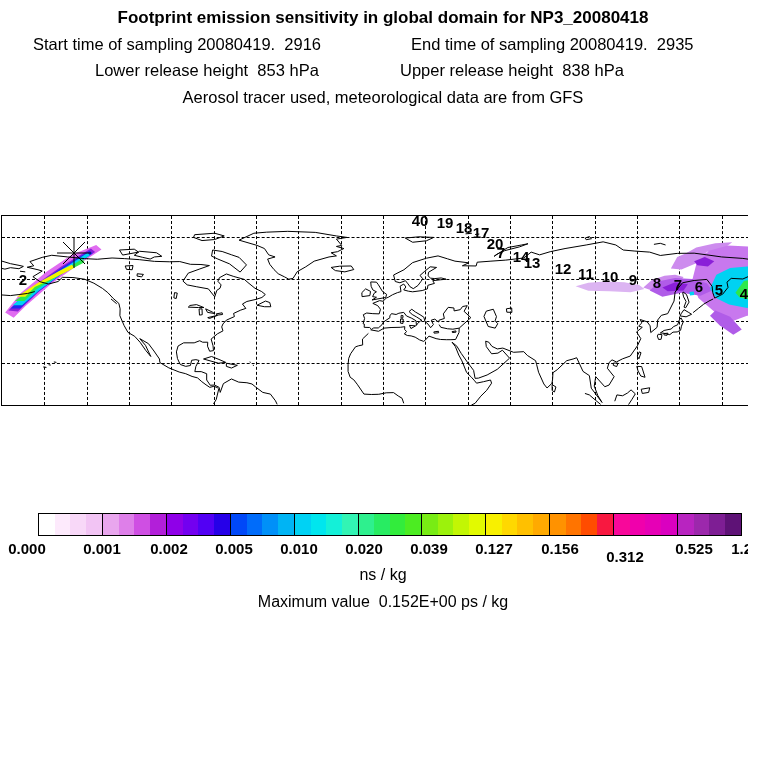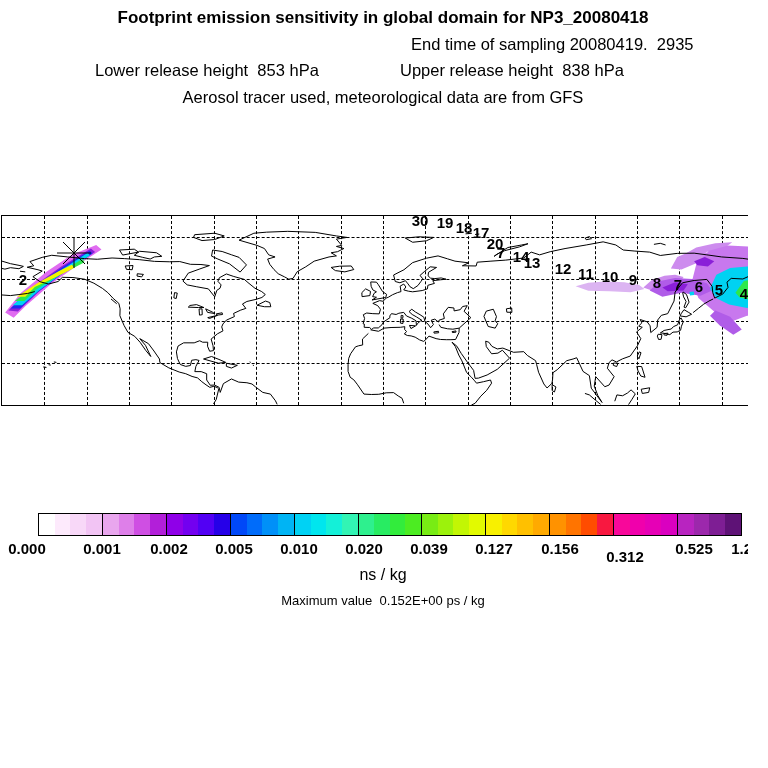--- a/index.html
+++ b/index.html
@@ -12,28 +12,29 @@
   #map{position:absolute;left:1px;top:215px;width:762px;height:189px;border:1px solid #000;}
   #map .grid-v{position:absolute;top:0;bottom:0;width:0;border-left:1px dashed #000;}
   #map .grid-h{position:absolute;left:0;right:0;height:0;border-top:1px dashed #000;}
   #map svg{position:absolute;left:0;top:0;width:762px;height:189px;}
   .traj{position:absolute;font-weight:bold;font-size:15px;transform:translate(-50%,-50%);line-height:1;}
   #colorbar{position:absolute;left:38px;top:513px;width:702px;height:21px;border:1px solid #000;display:flex;}
   #colorbar .seg{flex:1 1 0;border-right:1px solid #000;}
   #colorbar .seg:last-child{border-right:none;}
   .cbtick{position:absolute;top:540px;font-weight:bold;font-size:15px;transform:translateX(-50%);white-space:pre;}
   .units{font-size:16px;}
-  .maxval{font-size:13px;}
+  .maxval{font-size:16px;}
 </style>
 </head>
 <body>
 
 <div id="page">
 
   <div class="hline title centered" style="top:8px">Footprint emission sensitivity in global domain for NP3_20080418</div>
+  <div class="hline sub" style="left:33px;top:35px">Start time of sampling 20080419.  2916</div>
   <div class="hline sub" style="left:411px;top:35px">End time of sampling 20080419.  2935</div>
   <div class="hline sub" style="left:95px;top:61px">Lower release height  853 hPa</div>
   <div class="hline sub" style="left:400px;top:61px">Upper release height  838 hPa</div>
   <div class="hline sub centered" style="top:88px">Aerosol tracer used, meteorological data are from GFS</div>
 
   <div id="map">
     <div id="gridlayer">
         <div class="grid-v" style="left: 42.3px;"></div>
         <div class="grid-v" style="left: 84.7px;"></div>
         <div class="grid-v" style="left: 127px;"></div>
@@ -139,21 +140,21 @@
         <path d="M8.5,26.3 L11,26.6" fill="none" stroke="#000" stroke-width="1" vector-effect="non-scaling-stroke"></path>
         <path d="M117,69.5 L117.5,69.7 M118.5,71 L119,71.2" fill="none" stroke="#000" stroke-width="1" vector-effect="non-scaling-stroke"></path>
       </svg>
     <svg id="marker-svg" viewBox="0 0 762 189">
         <line x1="55" y1="37" x2="89" y2="37" stroke="#000" stroke-width="1"></line>
         <line x1="72" y1="22" x2="72" y2="52" stroke="#000" stroke-width="1"></line>
         <line x1="61" y1="26" x2="83" y2="48" stroke="#000" stroke-width="1"></line>
         <line x1="61" y1="48" x2="83" y2="26" stroke="#000" stroke-width="1"></line>
       </svg>
     <div id="trajlayer">
-        <span class="traj" style="left: 418px; top: 4px;">30</span>
+        <span class="traj" style="left: 418px; top: 4px;">40</span>
         <span class="traj" style="left: 443px; top: 6px;">19</span>
         <span class="traj" style="left: 462px; top: 11px;">18</span>
         <span class="traj" style="left: 479px; top: 16px;">17</span>
         <span class="traj" style="left: 493px; top: 27px;">20</span>
         <span class="traj" style="left: 499px; top: 36px;">7</span>
         <span class="traj" style="left: 515px; top: 40px; padding-left: 8px;">14</span>
         <span class="traj" style="left: 530px; top: 46px;">13</span>
         <span class="traj" style="left: 561px; top: 52px;">12</span>
         <span class="traj" style="left: 584px; top: 57px;">11</span>
         <span class="traj" style="left: 608px; top: 60px;">10</span>

